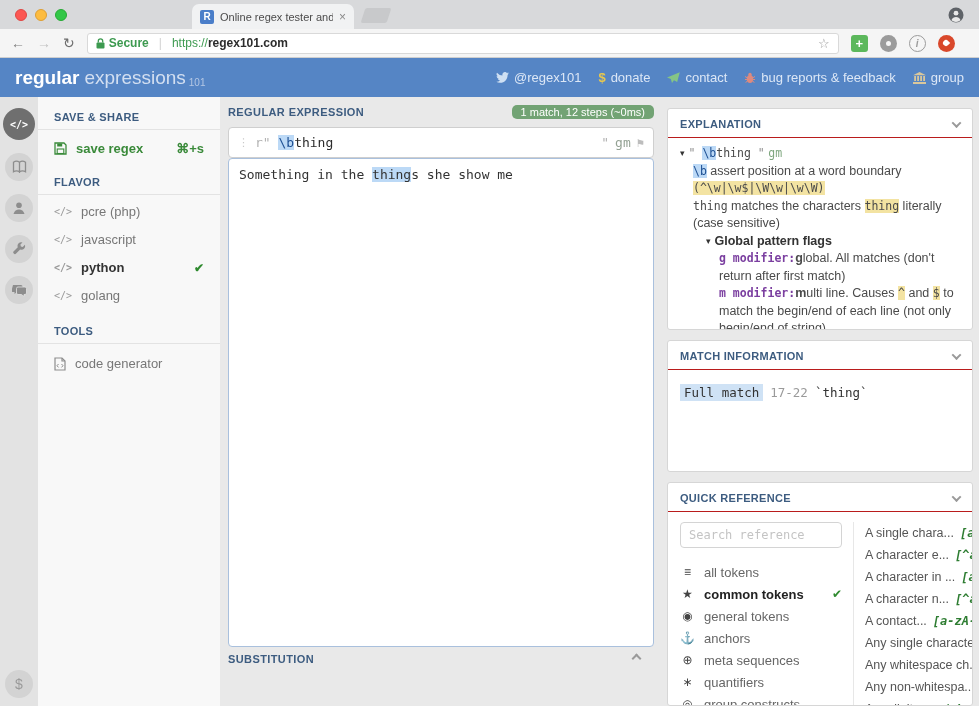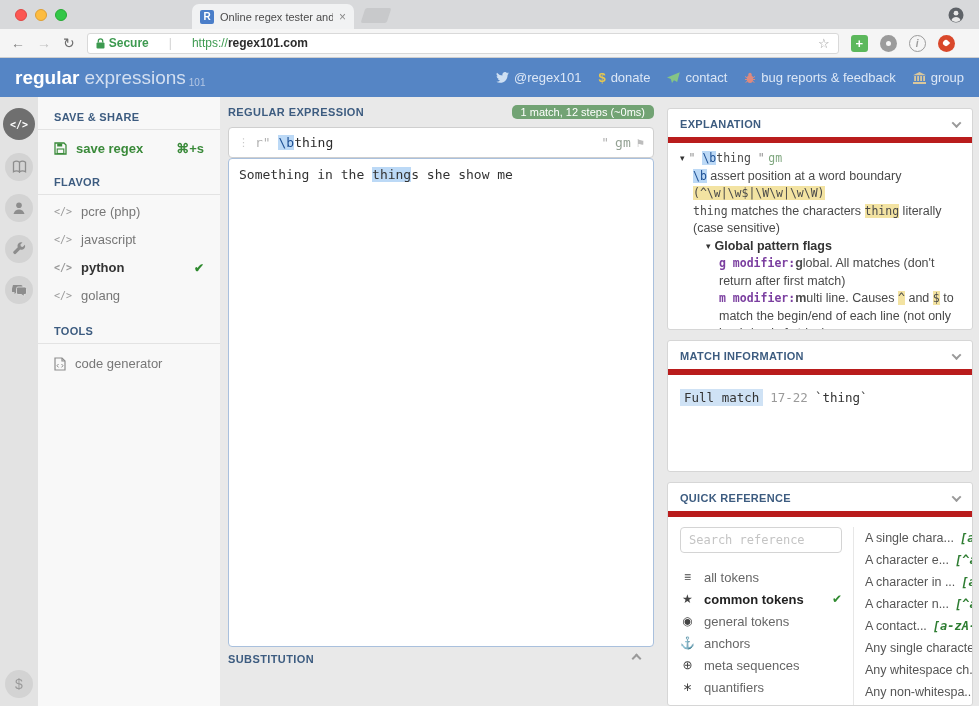--- a/index.html
+++ b/index.html
@@ -22,21 +22,21 @@
   .tab-close { color:#8a8a8a; font-size:12px; flex:none; }
   .newtab { position:absolute; left:363px; top:8px; width:26px; height:15px; background:#c8c9cb;
             transform:skewX(-18deg); border-radius:2px; }
   .profile { position:absolute; right:15px; top:7px; width:16px; height:16px; }
 
   .urlbar { height:29px; background:#f5f5f5; border-bottom:1px solid #cfcfcf; display:flex; align-items:center;
             padding:0 11px; gap:12px; }
   .nav-arrow { font-size:14px; color:#808080; line-height:1; }
   .nav-arrow.disabled { color:#c2c2c2; }
   .urlfield { flex:1; max-width:752px; height:21px; background:#fff; border:1px solid #d9d9d9; border-radius:3px;
-              display:flex; align-items:center; padding:0 8px; gap:20px; font-size:12px; }
+              display:flex; align-items:center; padding:0 8px; gap:10px; font-size:12px; }
   .secure { color:#3d9a50; font-weight:bold; font-size:12px; display:flex; align-items:center; gap:4px; }
   .url-sep { color:#d2d2d2; }
   .url-scheme { color:#3d9a50; }
   .url-host { color:#2c2c2c; font-weight:bold; }
   .url-star { margin-left:auto; color:#9a9a9a; font-size:13px; }
   .ext { width:17px; height:17px; border-radius:3px; display:flex; align-items:center; justify-content:center; flex:none; }
   .ext.plus { background:#5cb85c; color:#fff; font-size:13px; font-weight:bold; }
   .ext.film { background:#9b9b9b; border-radius:50%; position:relative; }
   .ext.film::after { content:""; width:5px; height:5px; background:#f5f5f5; border-radius:50%; }
   .ext.info { border:1.5px solid #9b9b9b; border-radius:50%; color:#9b9b9b; font-size:10px; font-style:italic; font-weight:bold; }
@@ -96,21 +96,21 @@
   .match-hl { background:var(--match_highlight,#bcd9f6); }
   .sub-row { height:23px; display:flex; align-items:center; }
   .chev { width:7px; height:7px; border-right:2px solid #9a9a9a; border-bottom:2px solid #9a9a9a; flex:none; }
   .chev.down { transform:rotate(45deg) translate(-1px,-1px); }
   .chev.up { transform:rotate(-135deg); }
   .sub-row .chev { margin-left:auto; margin-right:14px; }
 
   .right { width:319px; flex:none; padding:11px 6px 0 7px; display:flex; flex-direction:column; gap:10px;
            overflow:hidden; }
   .panel { background:#fff; border:1px solid #d6d6d6; border-radius:3px; overflow:hidden; flex:none; }
-  .panel-h { display:flex; align-items:center; padding:9px 12px 7px; border-bottom:6px solid #b91c1c; }
+  .panel-h { display:flex; align-items:center; padding:9px 12px 7px; border-bottom:1px solid #b91c1c; }
   .panel-h .sec-title { letter-spacing:.3px; }
   .panel-h .chev { margin-left:auto; }
 
   .exp-panel { height:222px; }
   .exp { padding:7px 12px 8px; font-size:12.5px; color:#4a4a4a; line-height:1.4; }
   .exp .mono { font-size:11.5px; }
   .tri { font-size:9px; color:#333; margin-right:4px; position:relative; top:-1px; }
   .q { color:#8f8f8f; }
   .hl-b { background:var(--match_highlight,#bcd9f6); color:#1d4f93; }
   .hl-y { background:var(--explain_highlight,#f3e3a2); }

